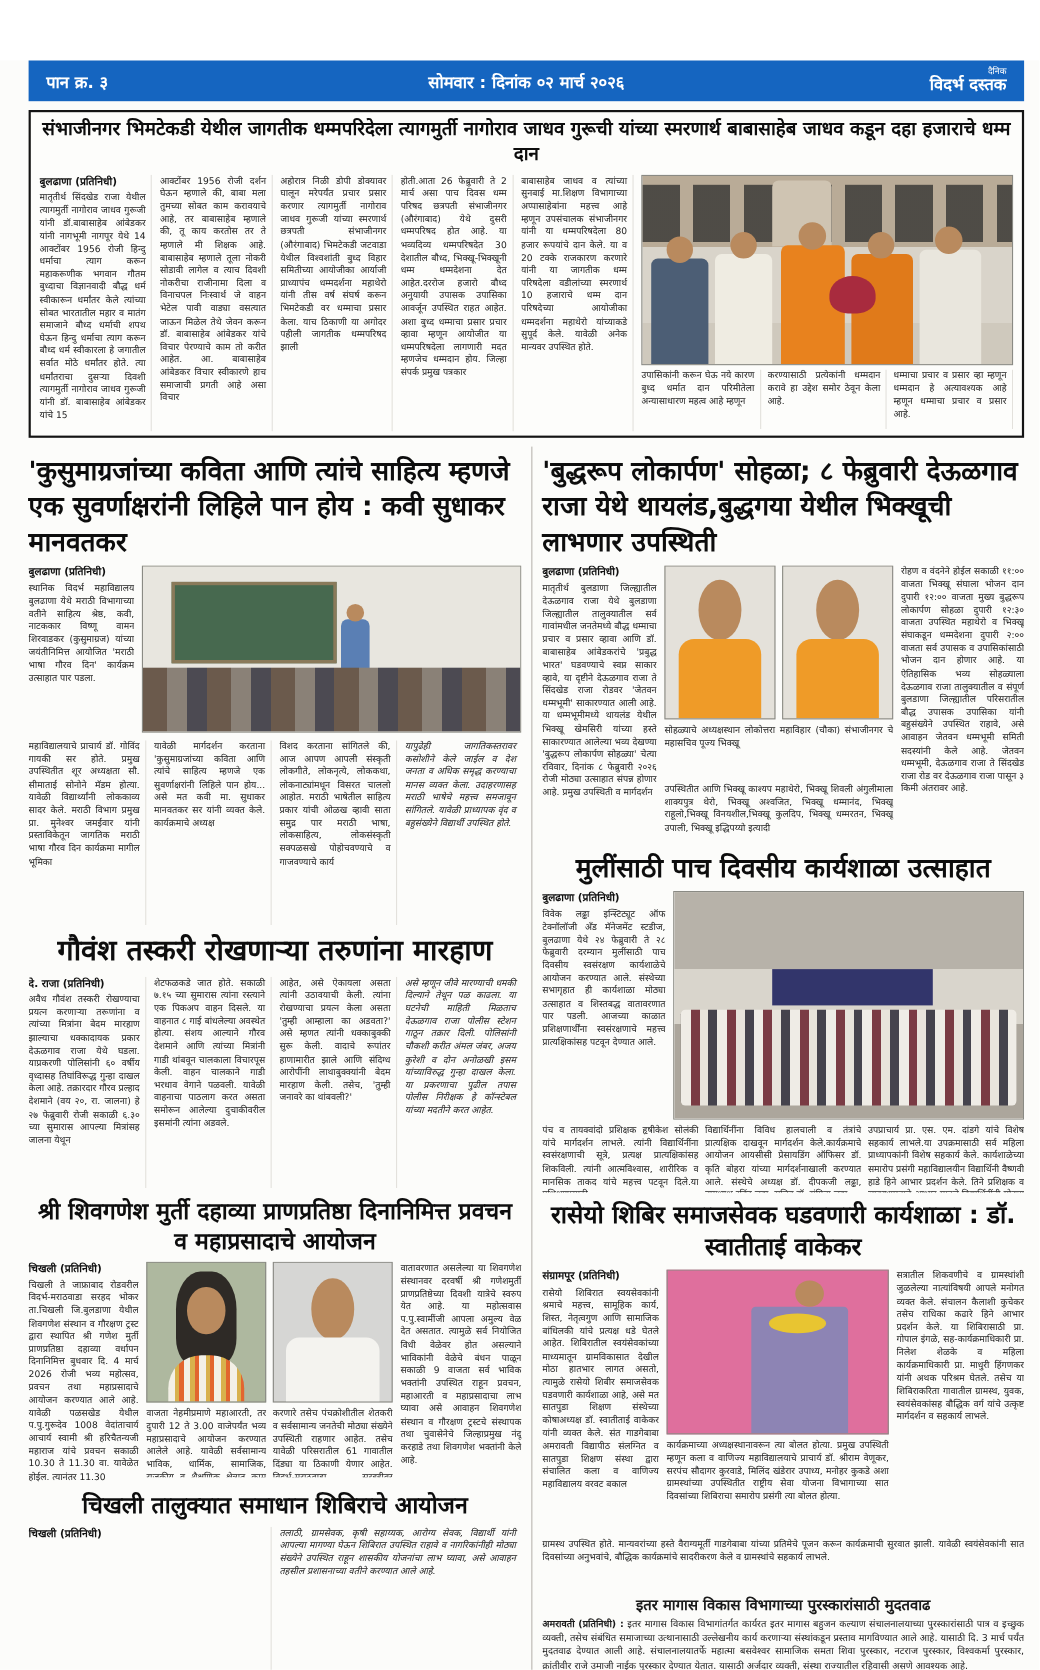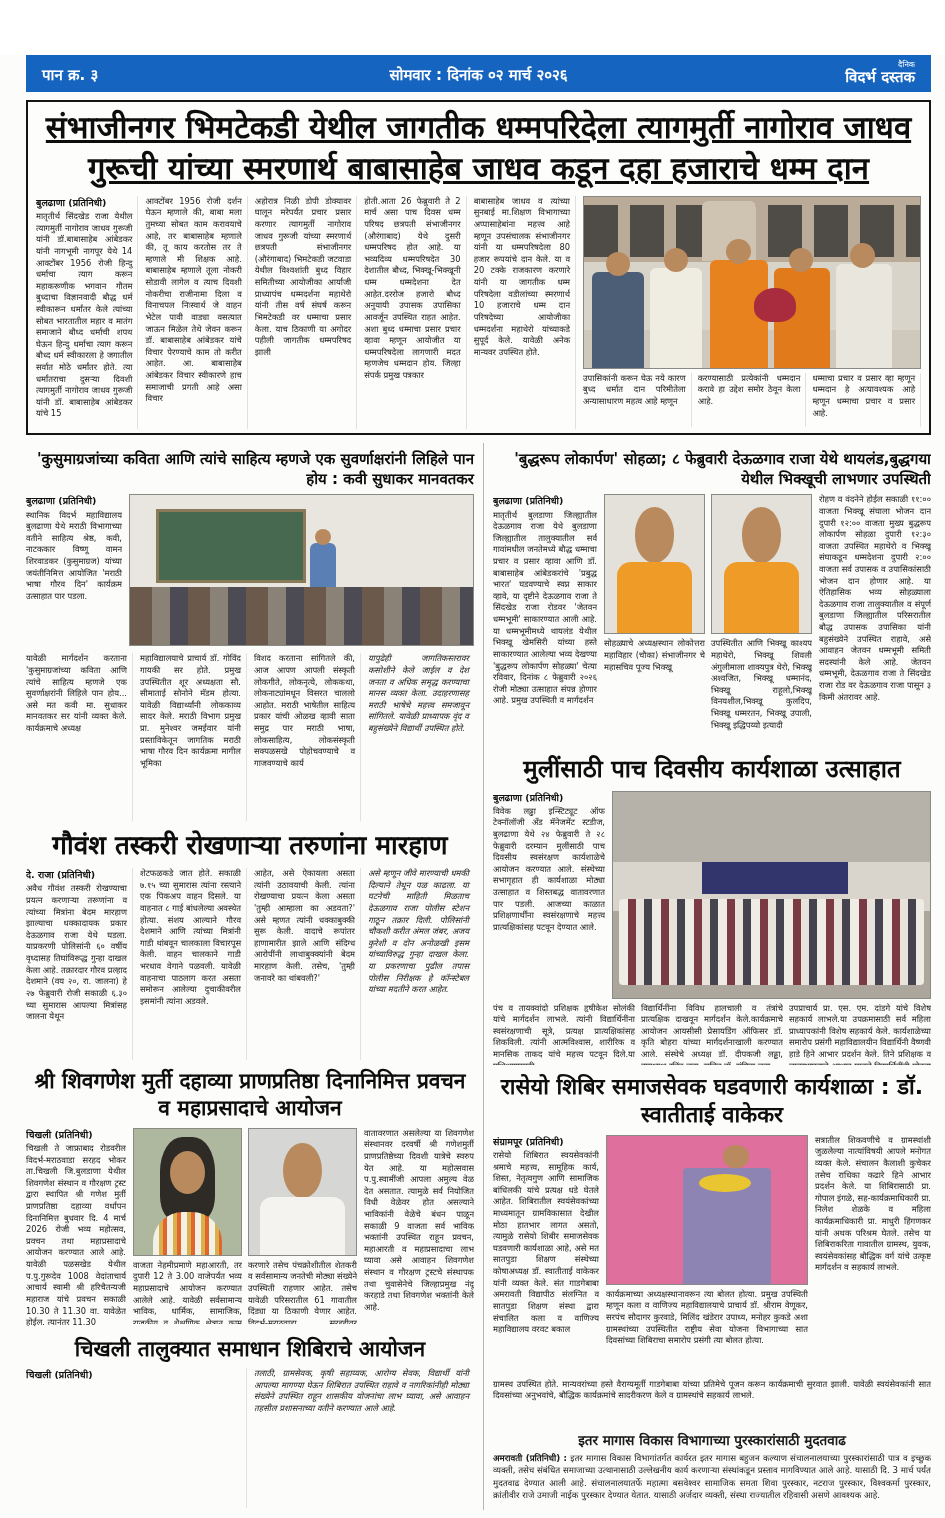--- a/index.html
+++ b/index.html
@@ -21,38 +21,38 @@
   .mast .dateline { flex:1; text-align:center; font-size:15px; font-weight:bold; }
   .mast .brand { width:200px; text-align:right; line-height:1.05; }
   .mast .brand .b-top { font-size:8px; display:block; }
   .mast .brand .b-main { font-size:15px; font-weight:bold; }
 
   
   .a1box {
     margin:0 14px 8px 26px; border:2px solid #141414;
     padding:5px 8px 4px 8px; background:#fdfdfb;
   }
-  .headline-xl { font-size:31px; font-weight:bold; text-align:center; line-height:1.32; color:#0d0d0d;text-decoration:underline; }
+  .headline-xl { font-size:17px; font-weight:bold; text-align:center; line-height:1.32; color:#0d0d0d; }
   .a1row { display:flex; gap:7px; margin-top:7px; height:233px; }
   .bodycol {
     font-size:8.3px; line-height:1.4; text-align:justify; overflow:hidden;
     color:#222; word-break:break-word;
   }
   .a1row .bodycol { flex:1; border-right:1px solid #e3e1dc; padding-right:5px; }
   .a1photo-block { width:338px; display:flex; flex-direction:column; }
   .caprow { display:flex; gap:6px; margin-top:4px; height:54px; overflow:hidden; }
   .caprow .bodycol { flex:1; }
   .byline { font-weight:bold; font-size:9.5px; margin-bottom:2px; color:#111; }
 
   
   .main2 { display:flex; margin:0 14px 0 26px; gap:9px; }
   .leftcol { width:448px; }
   .rightcol { flex:1; border-left:1px solid #b9b6b0; padding-left:9px; overflow:hidden; }
 
-  .headline-md { font-size:15px; font-weight:bold; text-align:right; line-height:1.35; margin:6px 0 5px 0; color:#0d0d0d;}
+  .headline-md { font-size:24px; font-weight:bold; text-align:left; line-height:1.35; margin:6px 0 5px 0; color:#0d0d0d;}
   .headline-lg { font-size:26px; font-weight:bold; text-align:center; line-height:1.3; margin:8px 0 5px 0; color:#0d0d0d;}
   .headline-sm { font-size:21px; font-weight:bold; text-align:center; line-height:1.3; margin:8px 0 5px 0; color:#0d0d0d;}
 
   .flexrow { display:flex; gap:7px; overflow:hidden; }
   .colsrow { display:flex; gap:7px; overflow:hidden; margin-top:5px; }
   .colsrow .bodycol { flex:1; border-right:1px solid #e3e1dc; padding-right:5px; }
   .colsrow .bodycol:last-child { border-right:none;font-style:italic; }
 
   
   .ph { position:relative; overflow:hidden; border:1px solid #8a8a84; background:#d8d5cе; }
@@ -173,22 +173,22 @@
             <span>स्थानिक विदर्भ महाविद्यालय बुलढाणा येथे मराठी विभागाच्या वतीने साहित्य श्रेष्ठ, कवी, नाटककार विष्णू वामन शिरवाडकर (कुसुमाग्रज) यांच्या जयंतीनिमित्त आयोजित 'मराठी भाषा गौरव दिन' कार्यक्रम उत्साहात पार पडला.</span>
           </div>
           <div class="ph ph-class" style="flex:1;">
             <div class="board"></div>
             <div class="fig-body" style="left:180px;bottom:40px;width:26px;height:62px;background:#5a7fb4;"></div>
             <div class="fig-head" style="left:185px;bottom:100px;width:16px;height:16px;"></div>
             <div class="crowd"></div>
           </div>
         </div>
         <div class="colsrow" style="height:168px;">
+          <div class="bodycol">महाविद्यालयाचे प्राचार्य डॉ. गोविंद गायकी सर होते. प्रमुख उपस्थितीत शूर अध्यक्षता सौ. सीमाताई सोनोने मॅडम होत्या. यावेळी विद्यार्थ्यांनी लोककाव्य सादर केले. मराठी विभाग प्रमुख प्रा. मुनेश्वर जमईवार यांनी प्रस्ताविकेतून जागतिक मराठी भाषा गौरव दिन कार्यक्रमा मागील भूमिका</div>
           <div class="bodycol">यावेळी मार्गदर्शन करताना 'कुसुमाग्रजांच्या कविता आणि त्यांचे साहित्य म्हणजे एक सुवर्णाक्षरांनी लिहिले पान होय... असे मत कवी मा. सुधाकर मानवतकर सर यांनी व्यक्त केले. कार्यक्रमाचे अध्यक्ष</div>
-          <div class="bodycol">महाविद्यालयाचे प्राचार्य डॉ. गोविंद गायकी सर होते. प्रमुख उपस्थितीत शूर अध्यक्षता सौ. सीमाताई सोनोने मॅडम होत्या. यावेळी विद्यार्थ्यांनी लोककाव्य सादर केले. मराठी विभाग प्रमुख प्रा. मुनेश्वर जमईवार यांनी प्रस्ताविकेतून जागतिक मराठी भाषा गौरव दिन कार्यक्रमा मागील भूमिका</div>
           <div class="bodycol">विशद करताना सांगितले की, आज आपण आपली संस्कृती लोकगीते, लोकनृत्ये, लोककथा, लोकनाट्यांमधून विसरत चाललो आहोत. मराठी भाषेतील साहित्य प्रकार यांची ओळख व्हावी साता समुद्र पार मराठी भाषा, लोकसाहित्य, लोकसंस्कृती सक्पळसखे पोहोचवण्याचे व गाजवण्याचे कार्य</div>
           <div class="bodycol">यापुढेही जागतिकस्तरावर कसोशीने केले जाईल व देश जनता व अधिक समृद्ध करण्याचा मानस व्यक्त केला. उदाहरणासह मराठी भाषेचे महत्त्व समजावून सांगितले. यावेळी प्राध्यापक वृंद व बहुसंख्येने विद्यार्थी उपस्थित होते.</div>
         </div>
       </div>
 
       <div>
         <div class="headline-lg">गौवंश तस्करी रोखणाऱ्या तरुणांना मारहाण</div>
         <div class="colsrow" style="height:192px;">
           <div class="bodycol">
             <div class="byline">दे. राजा (प्रतिनिधी)</div>
@@ -252,21 +252,21 @@
             <div style="display:flex;gap:6px;">
               <div class="ph ph-monk" style="flex:1;">
                 <div class="fig-head" style="left:30%;top:12px;width:40%;height:40%;"></div>
                 <div class="robe"></div>
               </div>
               <div class="ph ph-monk" style="flex:1;">
                 <div class="fig-head" style="left:30%;top:12px;width:40%;height:40%;"></div>
                 <div class="robe"></div>
               </div>
             </div>
-            <div class="minirow" style="height:102px;">
+            <div class="minirow" style="height:102px;flex-direction:column;">
               <div class="bodycol">सोहळ्याचे अध्यक्षस्थान लोकोत्तरा महाविहार (चौका) संभाजीनगर चे महासचिव पूज्य भिक्खू</div>
               <div class="bodycol">उपस्थितीत आणि भिक्खू काश्यप महाथेरो, भिक्खू शिवली अंगुलीमाला शाक्यपुत्र थेरो, भिक्खू अश्वजित, भिक्खू धम्मानंद, भिक्खू राहूलो,भिक्खू विनयशील,भिक्खू कुलदिप, भिक्खू धम्मरतन, भिक्खू उपाली, भिक्खू इद्धिपय्यो इत्यादी</div>
             </div>
           </div>
           <div class="bodycol" style="flex:1;">रोहण व वंदनेने होईल सकाळी ११:०० वाजता भिक्खू संघाला भोजन दान दुपारी १२:०० वाजता मुख्य बुद्धरूप लोकार्पण सोहळा दुपारी १२:३० वाजता उपस्थित महाथेरो व भिक्खू संघाकडून धम्मदेशना दुपारी २:०० वाजता सर्व उपासक व उपासिकांसाठी भोजन दान होणार आहे. या ऐतिहासिक भव्य सोहळ्याला देऊळगाव राजा तालुक्यातील व संपूर्ण बुलडाणा जिल्ह्यातील परिसरातील बौद्ध उपासक उपासिका यांनी बहुसंख्येने उपस्थित राहावे, असे आवाहन जेतवन धम्मभूमी समिती सदस्यांनी केले आहे. जेतवन धम्मभूमी, देऊळगाव राजा ते सिंदखेड राजा रोड वर देऊळगाव राजा पासून ३ किमी अंतरावर आहे.</div>
         </div>
       </div>
 
       <div>
         <div class="headline-lg" style="font-size:24px;">मुलींसाठी पाच दिवसीय कार्यशाळा उत्साहात</div>

